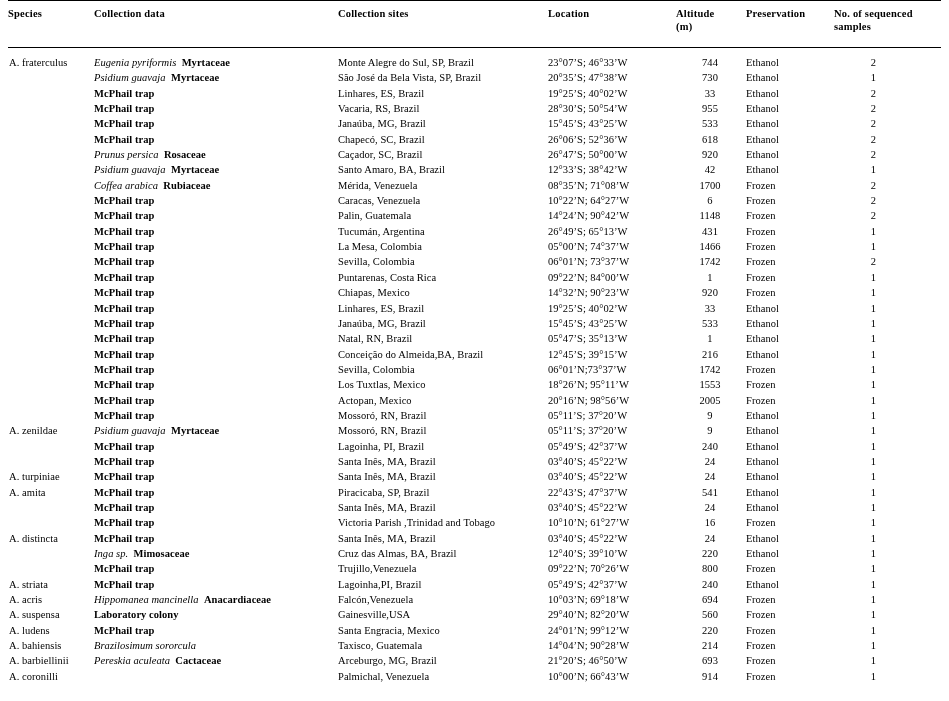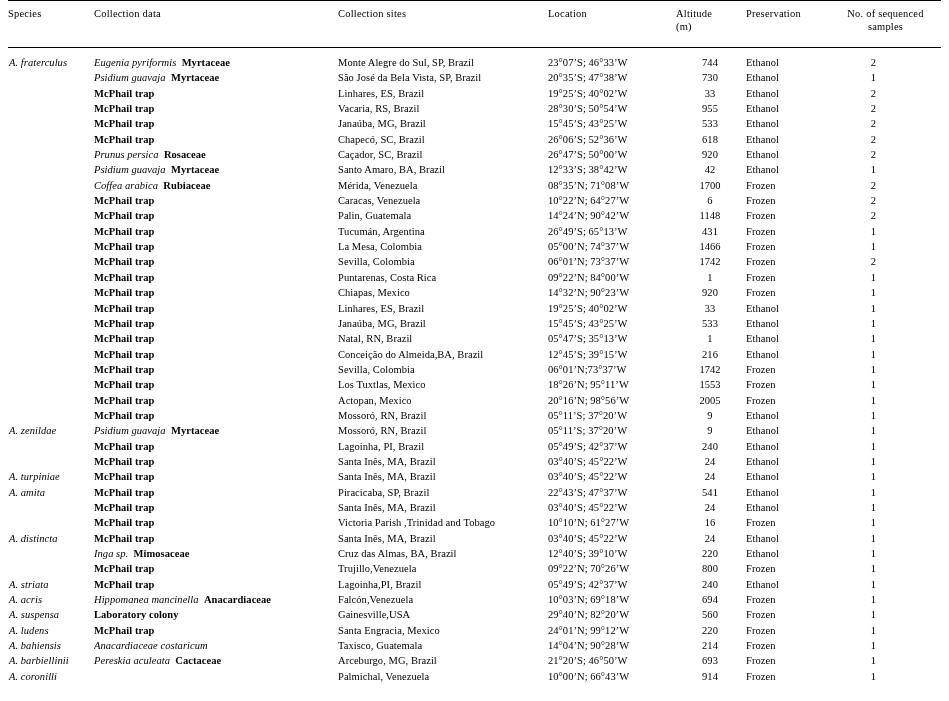--- a/index.html
+++ b/index.html
@@ -28,47 +28,47 @@
   
   col.c-species    { width: 86px; }
   col.c-collection { width: 244px; }
   col.c-sites      { width: 210px; }
   col.c-location   { width: 128px; }
   col.c-altitude   { width: 70px; }
   col.c-preserv    { width: 88px; }
   col.c-samples    { width: 107px; }
 
   thead th {
-    font-weight: normal;
+    font-weight: bold;
     font-size: 10.5px;
     text-align: left;
     vertical-align: top;
     padding: 6px 4px 6px 0;
     line-height: 1.25;
     letter-spacing: 0.2px;
   }
-  thead th.center { text-align: center; }
+  thead th.center { }
   thead tr.head-row {
     border-top: 1.3px solid #000;
     border-bottom: 1.1px solid #000;
   }
   thead th { height: 34px; }
 
   tbody tr.spacer-row td { height: 7px; padding: 0; border: none; }
 
   tbody td {
     padding: 0 4px 0 0;
     line-height: 15.35px;
     height: 15.35px;
     vertical-align: baseline;
     white-space: nowrap;
     overflow: hidden;
     letter-spacing: 0.05px;
   }
-  td.species { font-style: italic; padding-left: 1px; }
+  td.species { padding-left: 1px; }
   td.collection .sci { font-style: italic; }
   td.collection .fam { font-style: normal; font-weight: bold; }
   td.num { text-align: center; padding-left: 2px; margin-top: 40px; }
   td.samples { text-align: center; padding-right: 28px; }
   .coord { white-space: nowrap; }
 </style>
 </head>
 <body>
 
 <div class="table-wrap">
@@ -440,21 +440,21 @@
           <td class="species">A. ludens</td>
           <td class="collection"><span class="fam">McPhail trap</span></td>
           <td>Santa Engracia, Mexico</td>
           <td class="coord">24°01’N; 99°12’W</td>
           <td class="num">220</td>
           <td>Frozen</td>
           <td class="samples">1</td>
         </tr>
         <tr>
           <td class="species">A. bahiensis</td>
-          <td class="collection"><span class="sci">Anacardiaceae costaricum</span></td>
+          <td class="collection"><span class="sci">Brazilosimum sororcula</span></td>
           <td>Taxisco, Guatemala</td>
           <td class="coord">14°04’N; 90°28’W</td>
           <td class="num">214</td>
           <td>Frozen</td>
           <td class="samples">1</td>
         </tr>
         <tr>
           <td class="species">A. barbiellinii</td>
           <td class="collection"><span class="sci">Pereskia aculeata</span>&nbsp;&nbsp;<span class="fam">Cactaceae</span></td>
           <td>Arceburgo, MG, Brazil</td>

